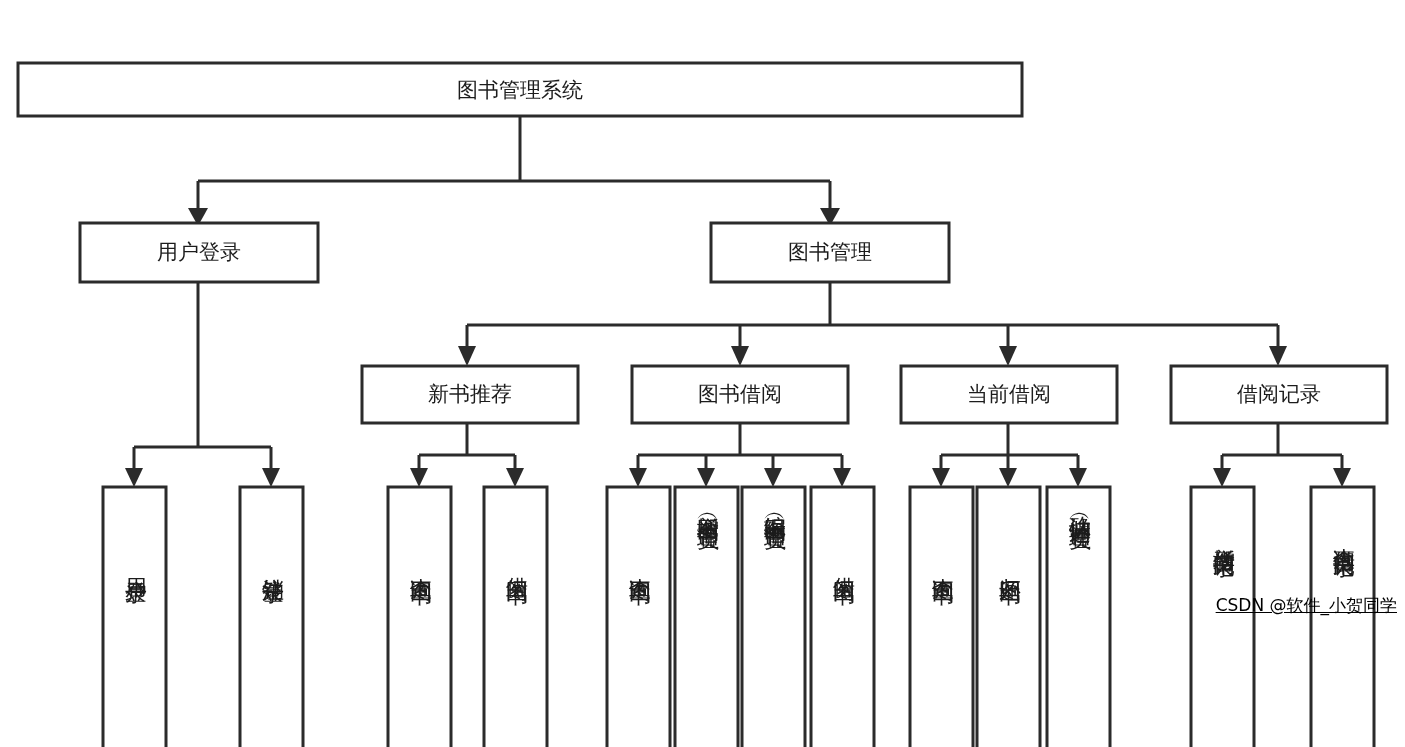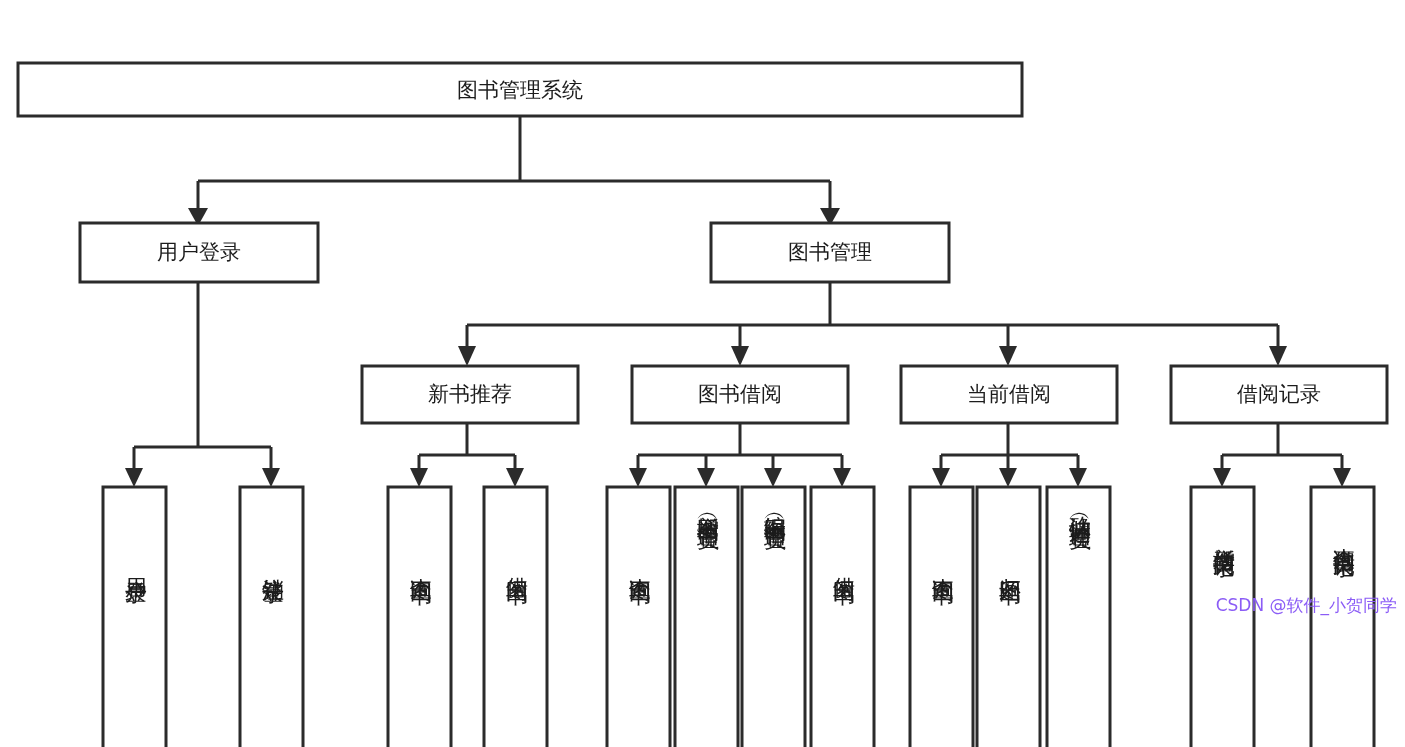--- a/index.html
+++ b/index.html
@@ -57,24 +57,25 @@
     text-orientation: upright;
     letter-spacing: 2px;
     dominant-baseline: middle;
   }
   .watermark-text {
     position: absolute;
     right: 8px;
     bottom: 6px;
     font-family: "DejaVu Sans", "Liberation Sans", sans-serif;
     font-size: 17px;
-    color: #8b5cf6;
+    color: #000000;
     white-space: nowrap;
     pointer-events: none;
     user-select: none;
+    text-decoration: underline;
   }
 </style>
 </head>
 <body>
 
 <div id="diagram-root">
 
   <svg id="flow" viewBox="0 0 1405 747" xmlns="http://www.w3.org/2000/svg">
 
     <g>

